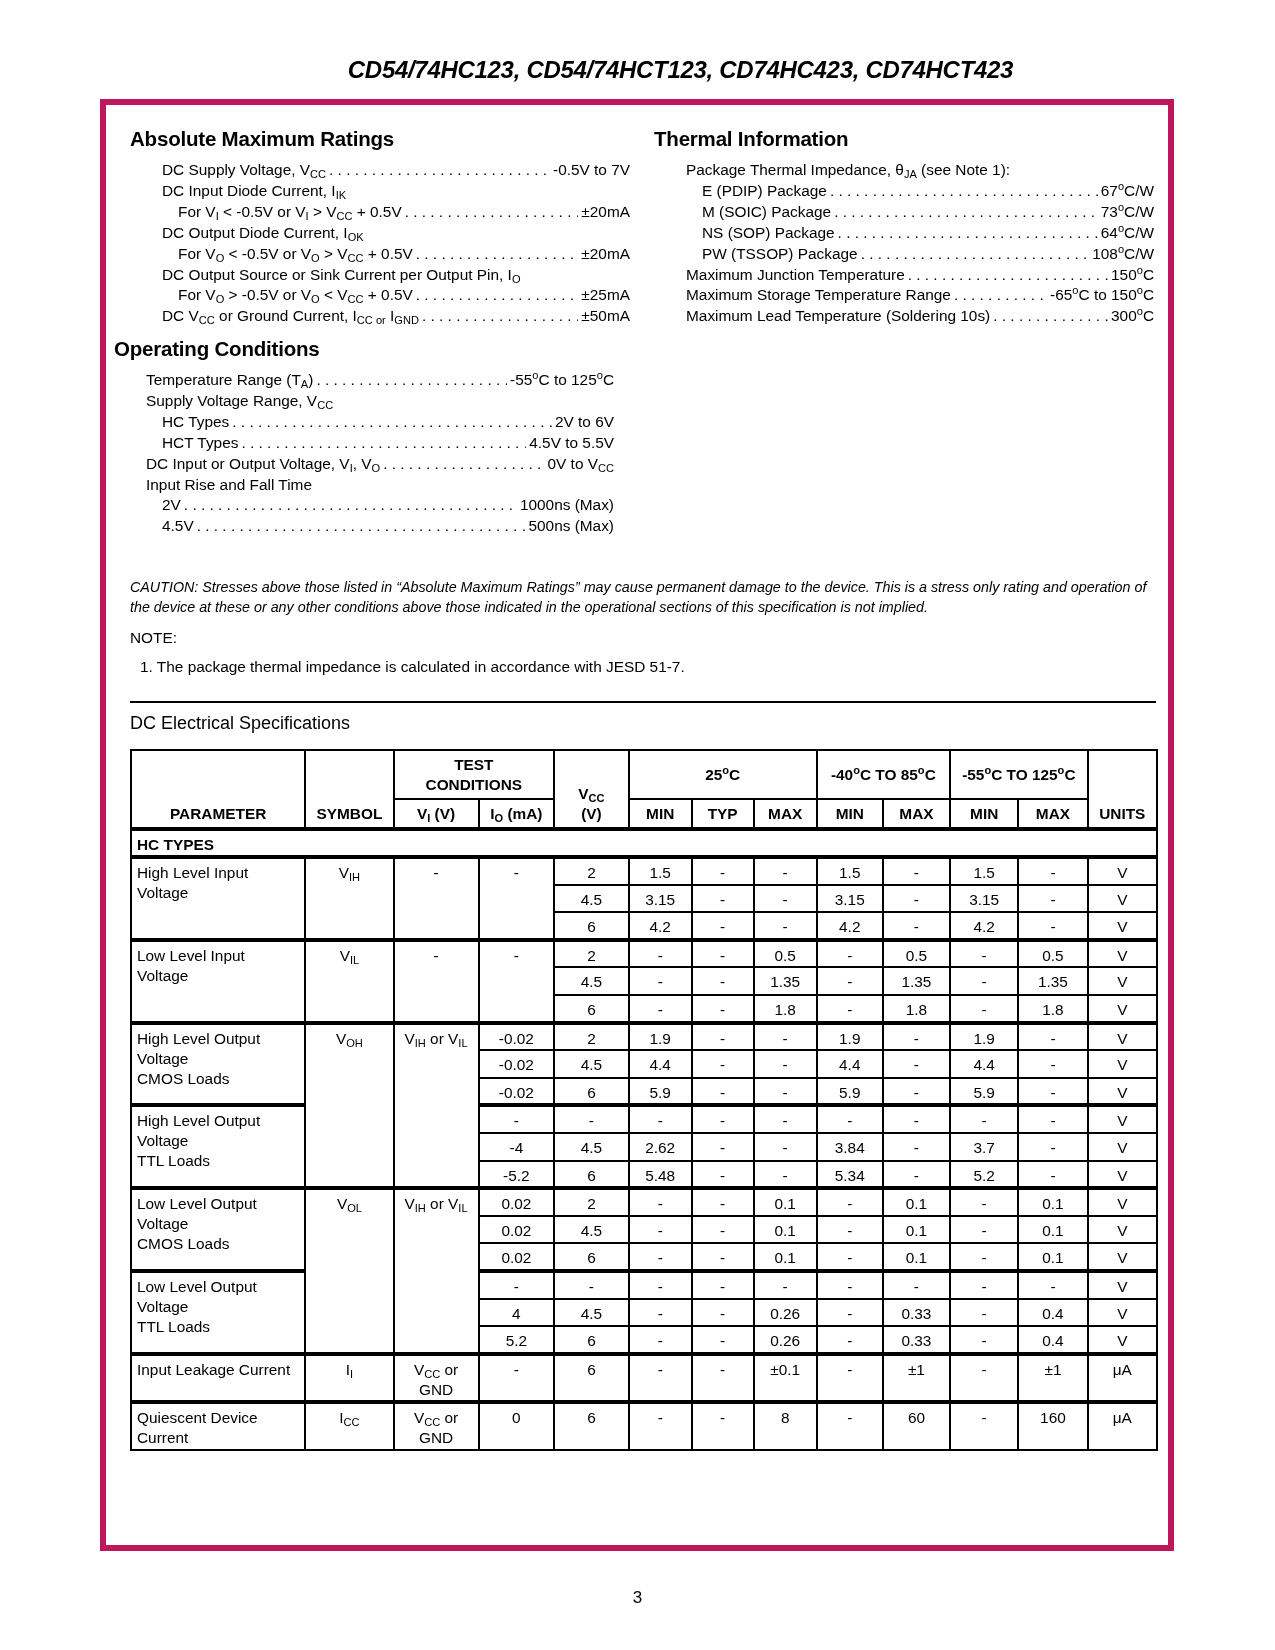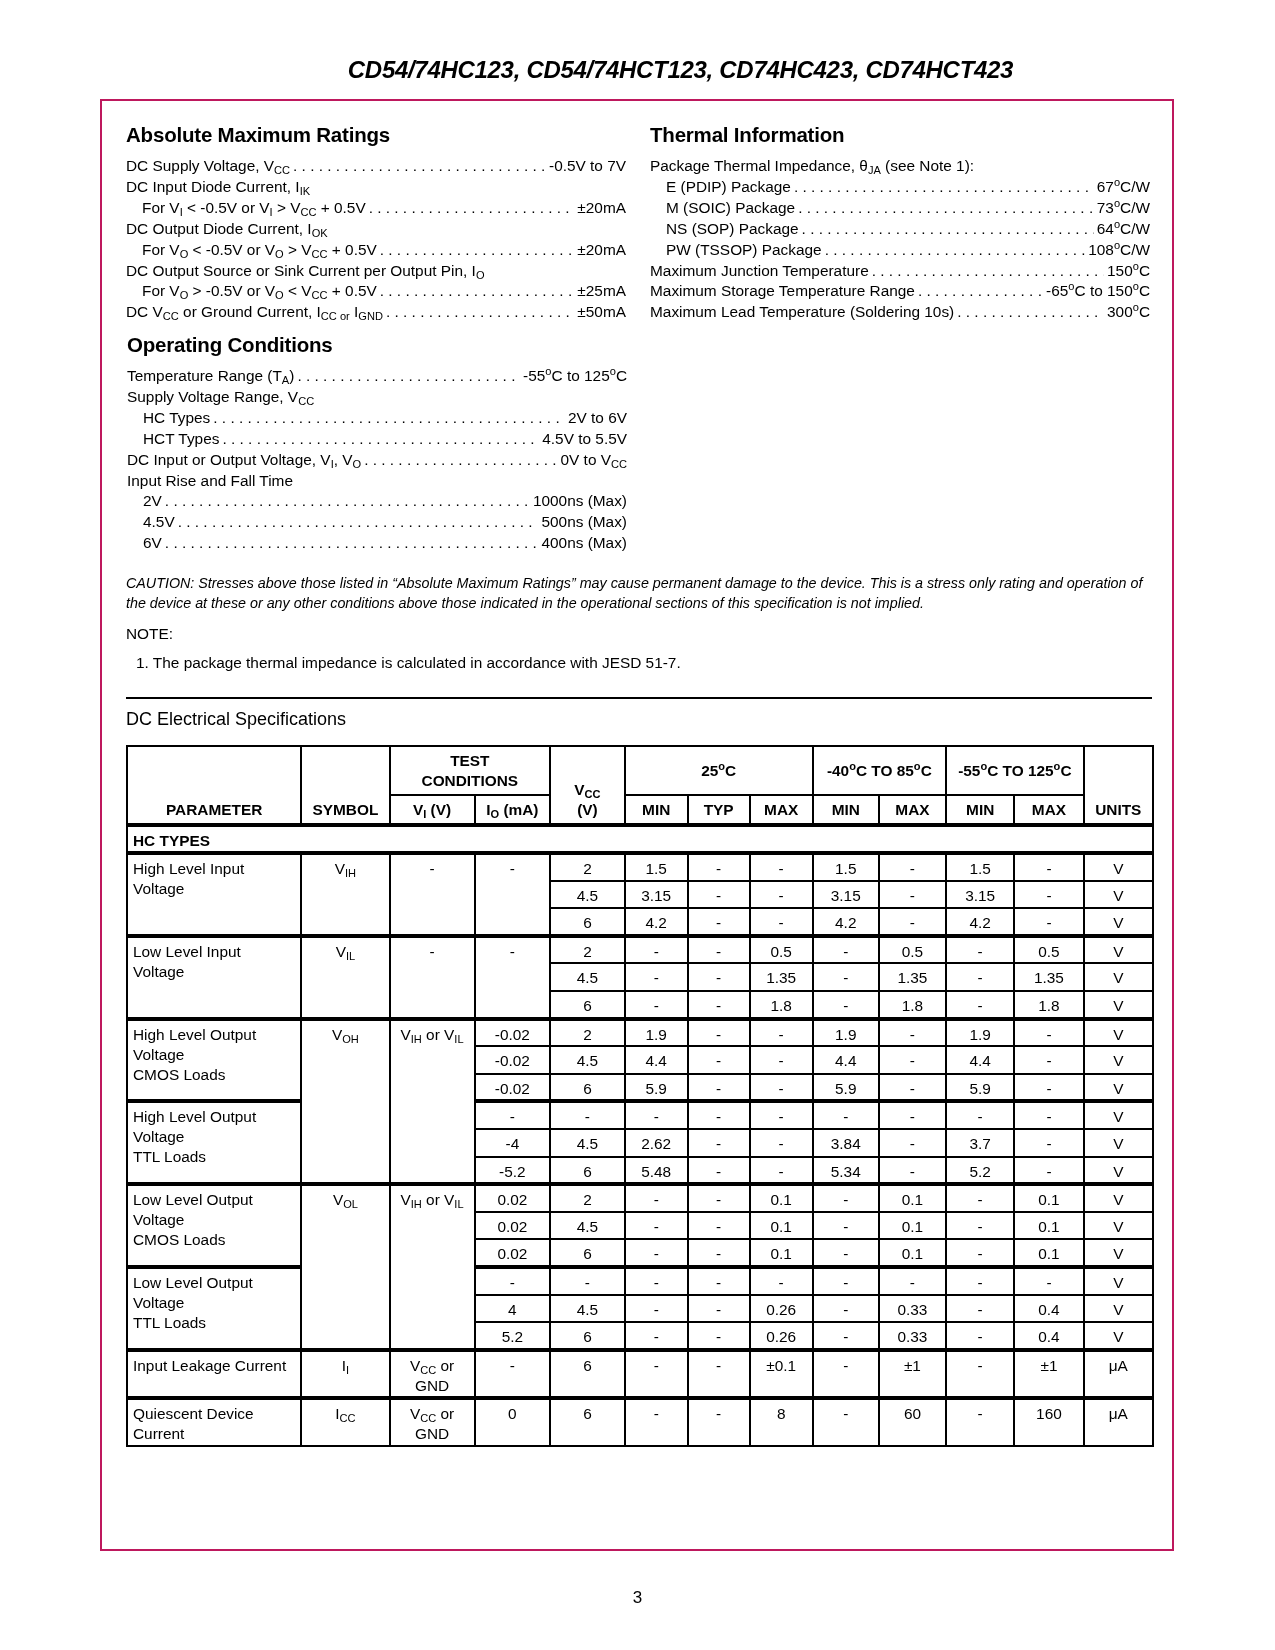--- a/index.html
+++ b/index.html
@@ -1,31 +1,31 @@
 <!DOCTYPE html>
 <html><head>
 <meta charset="utf-8">
 <style>
   html, body { margin:0; padding:0; background:#ffffff; }
   body { width:1275px; height:1650px; position:relative; font-family:"Liberation Sans", sans-serif; color:#000; }
   .doc-title { position:absolute; top:56px; left:0; width:1275px; text-align:center; font-size:24px; font-weight:bold; font-style:italic; letter-spacing:-0.3px;padding-left:43px; }
-  .frame { position:absolute; left:100px; top:99px; width:1074px; height:1452px; border:2px solid #be185d; box-sizing:border-box; }
+  .frame { position:absolute; left:100px; top:99px; width:1074px; height:1452px; border:6px solid #be185d; box-sizing:border-box; }
   .col { position:absolute; top:22px; width:500px; }
   .col-left { left:24px; }
   .col-right { left:548px; }
   .sec-h { font-size:20.5px; font-weight:bold; margin:0 0 9px 0; letter-spacing:-0.2px; }
   .line { display:flex; font-size:15.4px; line-height:20.9px; white-space:nowrap; }
-  .line .lbl { flex:0 0 auto; }
+  .line .lbl { flex:0 0 auto;margin-left:32px; }
   .line .dots { flex:1 1 auto; overflow:hidden; margin:0 3px; letter-spacing:3.2px; }
   .line .dots::before { content:". . . . . . . . . . . . . . . . . . . . . . . . . . . . . . . . . . . . . . . . . . . . . . . . . . . . . . . . . . . . . . . . . . . . . . . . . . . . . . . . . . . . . . . . . . . . . . . . . . . . ."; letter-spacing:0; }
   .line .val { flex:0 0 auto; }
   .line.ind { padding-left:16px;justify-content:center; }
   sub { font-size:72%; vertical-align:-3px; line-height:0; }
   sup { font-size:72%; vertical-align:6px; line-height:0; }
-  .op-block { position:absolute; left:25px; top:232px; width:500px; }
+  .op-block { position:absolute; left:8px; top:232px; width:500px; }
   .caution { position:absolute; left:24px; top:473px; width:1030px; font-size:14.3px; font-style:italic; line-height:19.5px; }
   .note-h { position:absolute; left:24px; top:524px; font-size:15.4px; }
   .note-1 { position:absolute; left:34px; top:553px; font-size:15.4px; }
   .hrule { position:absolute; left:24px; top:596px; width:1026px; height:2px; background:#000; }
   .dc-h { position:absolute; left:24px; top:608px; font-size:18px; font-weight:normal; }
   table.spec { position:absolute; left:24px; top:644px; width:1028px; border-collapse:collapse; font-size:15.4px; table-layout:fixed; }
   table.spec td, table.spec th { border:2px solid #000; padding:0 5px; text-align:center; vertical-align:top; height:27.6px; line-height:20px; padding-top:4px; box-sizing:border-box; }
   table.spec th { font-weight:bold; vertical-align:bottom; padding-bottom:3px; }
   table.spec .param { text-align:left; line-height:20px; }
   table.spec .section td { text-align:left; font-weight:bold; border-top:4px solid #000; }
@@ -109,25 +109,20 @@
         </div>
         <div class="line ind">
           <span class="lbl">2V</span>
           <span class="dots"></span>
           <span class="val">1000ns (Max)</span>
         </div>
         <div class="line ind">
           <span class="lbl">4.5V</span>
           <span class="dots"></span>
           <span class="val">500ns (Max)</span>
-        </div>
-        <div class="line ind">
-          <span class="lbl">6V</span>
-          <span class="dots"></span>
-          <span class="val">400ns (Max)</span>
         </div>
       </div>
   </div>
 
   <div class="col col-right">
     <div class="sec-h">Thermal Information</div>
     <div id="th-lines">
         <div class="line">
           <span class="lbl">Package Thermal Impedance, θ<sub>JA</sub> (see Note 1):</span>
         </div>

